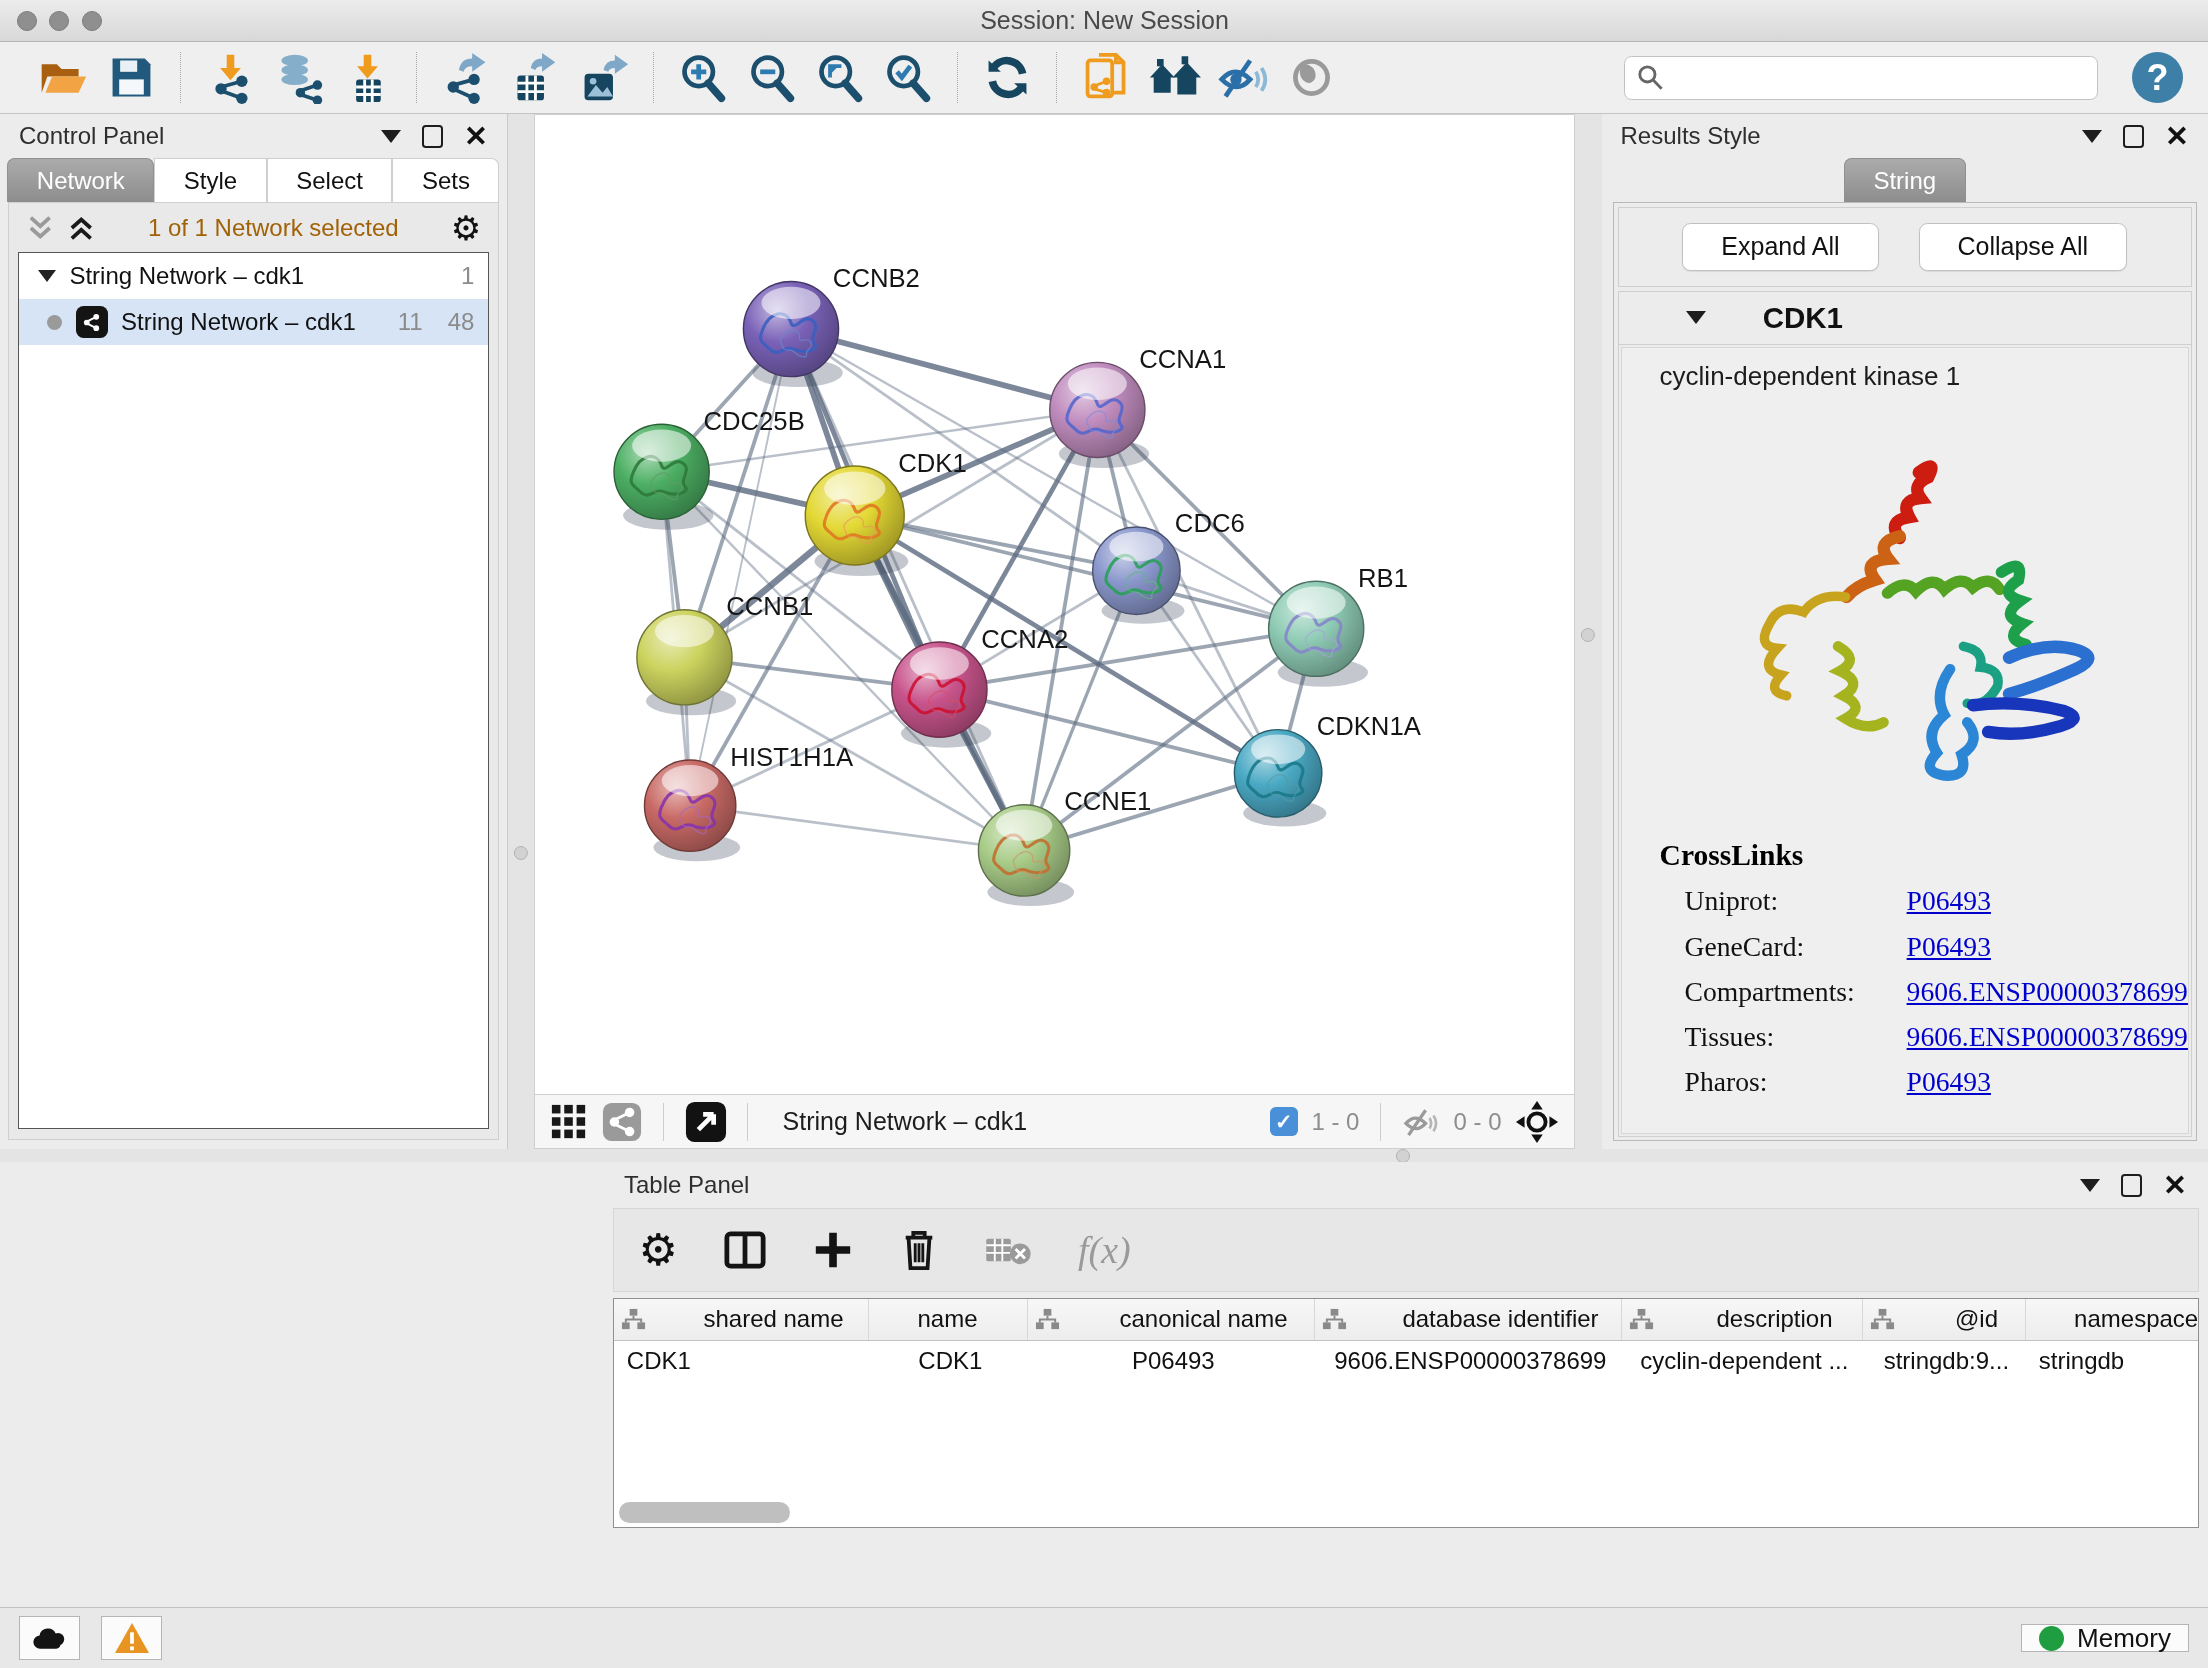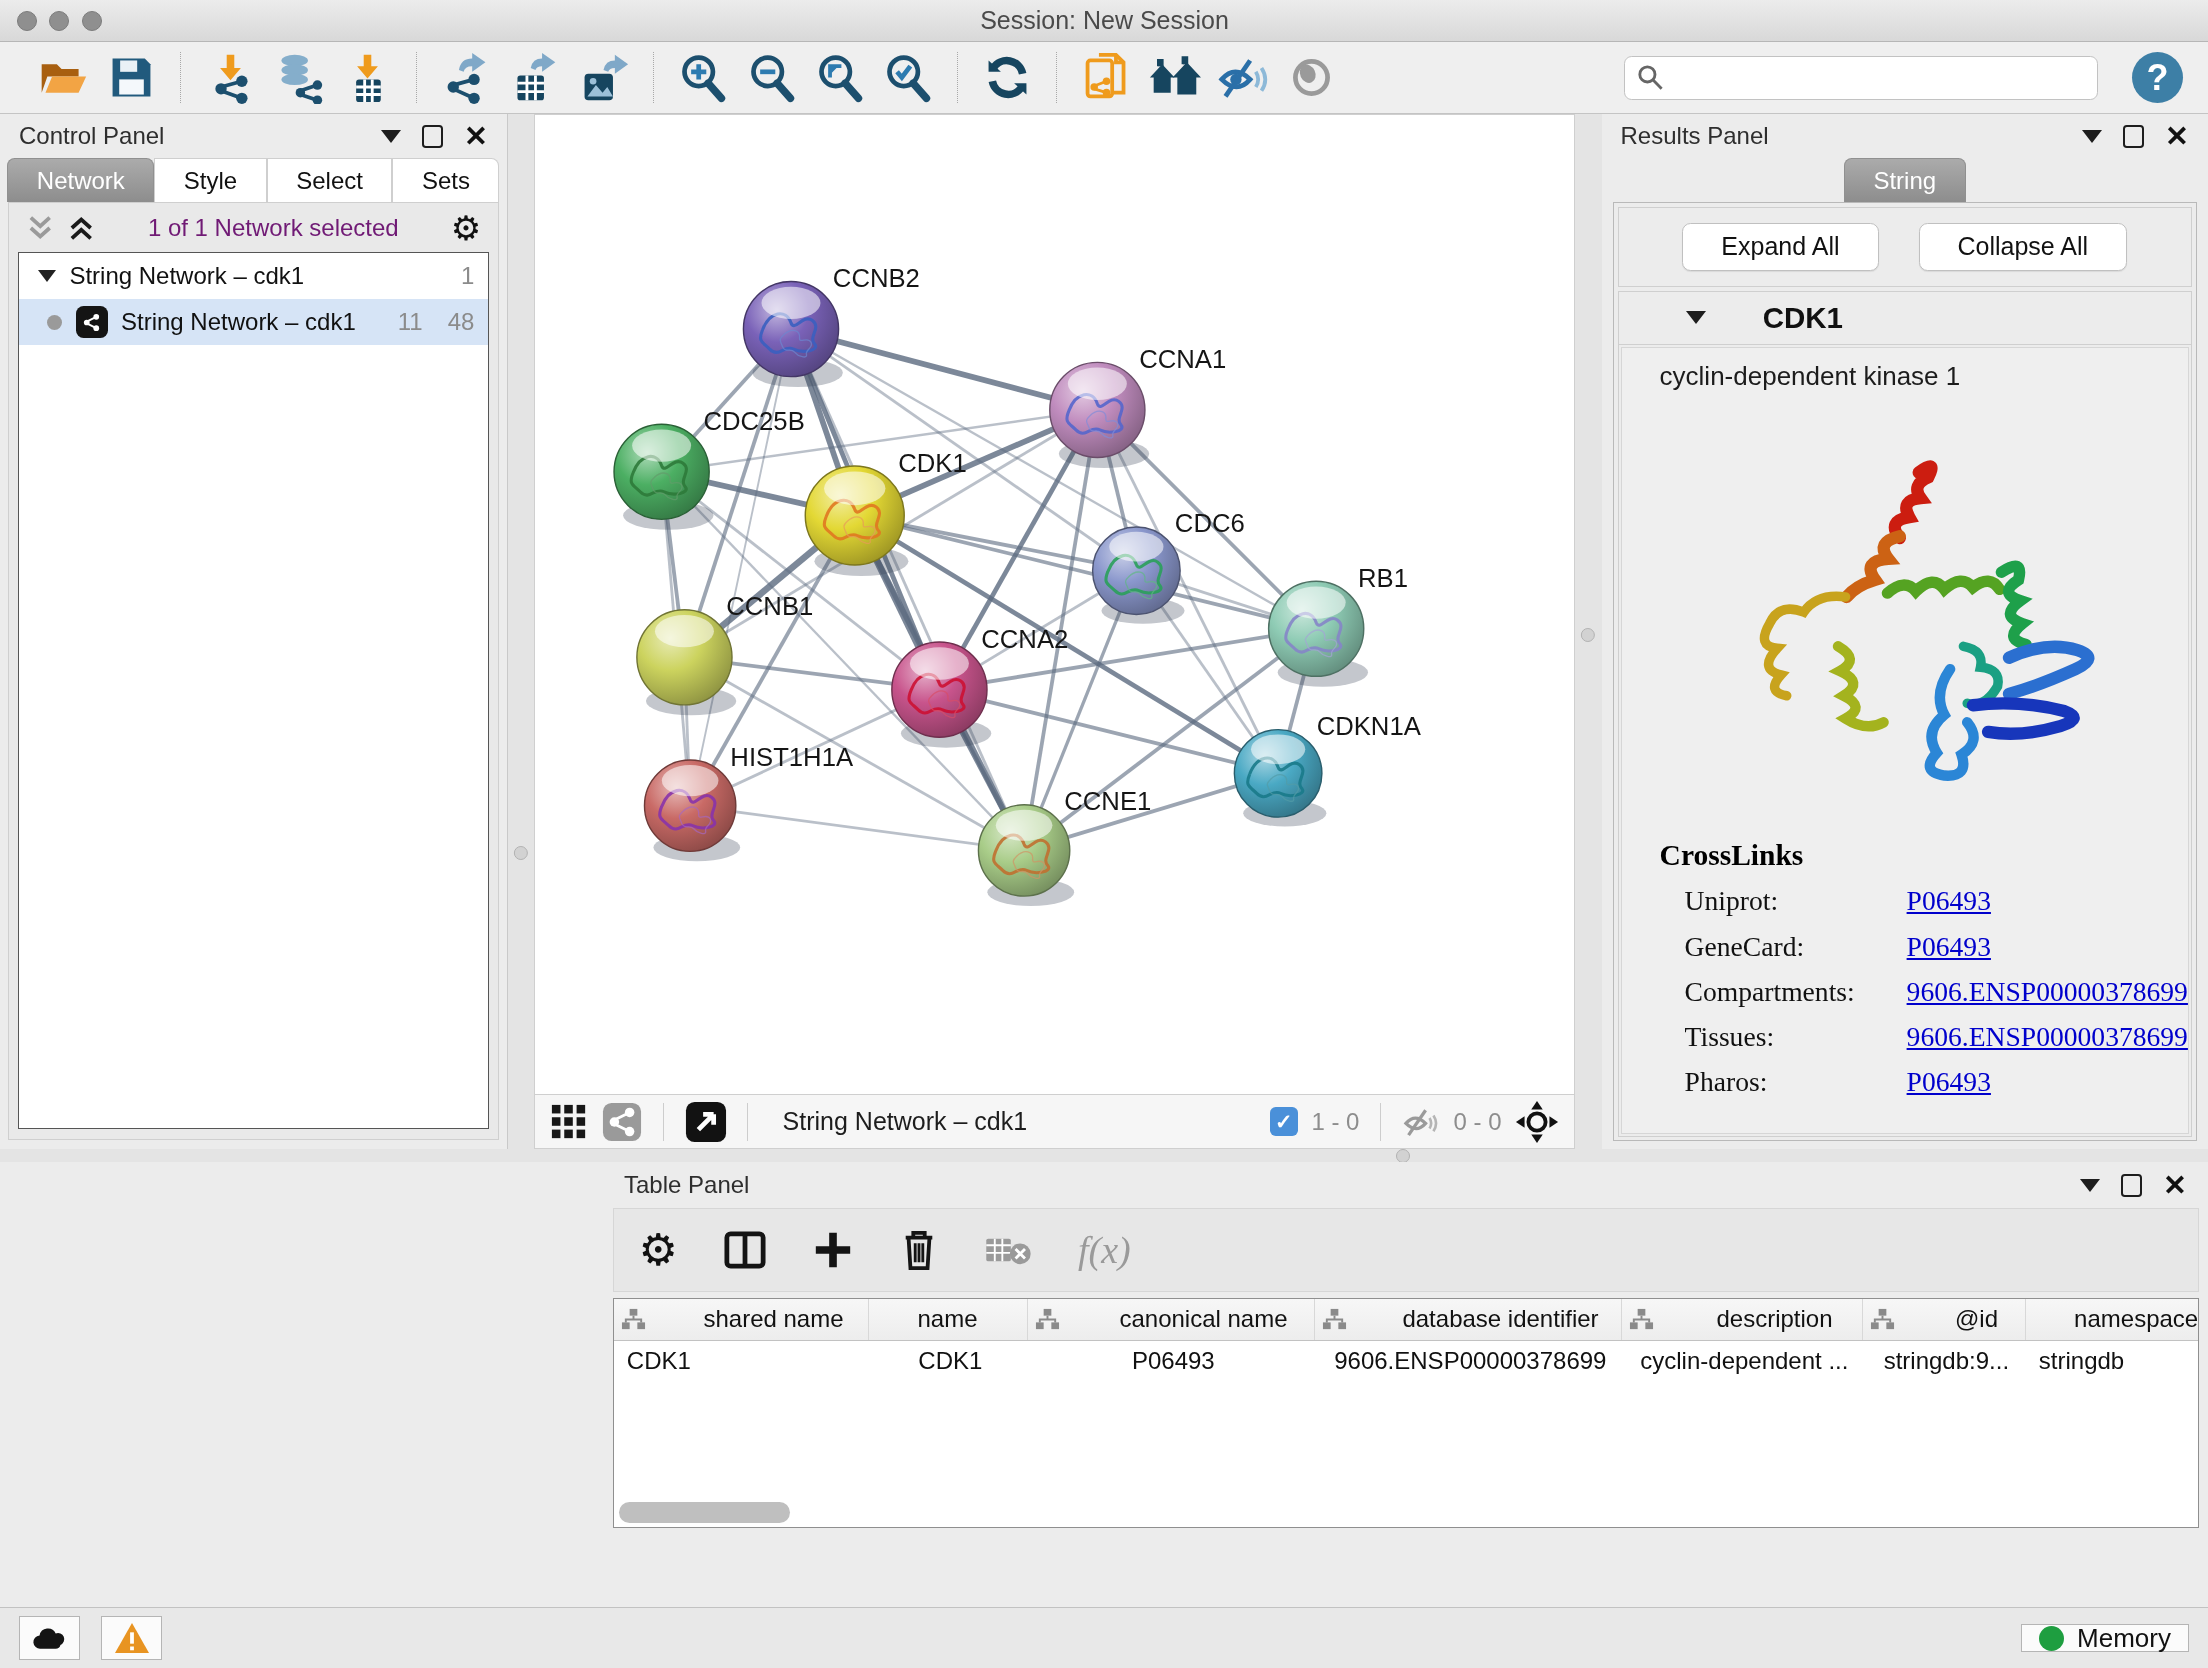--- a/index.html
+++ b/index.html
@@ -42,21 +42,21 @@
 
   .tabrow { display:flex; justify-content:center; }
   .tab { font-size:24px; padding:7.6px 28.5px; background:#fff; border:1px solid #cfcfcf; border-bottom:none; color:#111; }
   .tab.last { border-radius:0 7.6px 0 0; }
   .tab.sel { background:linear-gradient(#ababab,#8d8d8d); color:#fff; border-color:#909090; border-radius:7.6px 7.6px 0 0; }
 
   
   .control-panel { width:571px; background:#ececec; border-right:1px solid #c9c9c9; display:flex; flex-direction:column; }
   .cp-inner { flex:1; margin:0 7.6px 9.5px 7.6px; border:1px solid #cfcfcf; background:#e9e9e9; display:flex; flex-direction:column; }
   .cp-statusrow { height:49px; display:flex; align-items:center; padding:0 17px; gap:13.3px; }
-  .cp-statustext { flex:1; text-align:center; font-size:24px; color:#701a75; }
+  .cp-statustext { flex:1; text-align:center; font-size:24px; color:#a16207; }
   .gear { font-size:34px; color:#111; line-height:1; }
   .tree { flex:1; margin:0 9.5px 9.5px 9.5px; background:#fff; border:1.9px solid #555; overflow:hidden; }
   .tree-row { height:46px; display:flex; align-items:center; font-size:24px; color:#111; padding:0 13.3px; gap:13.3px; }
   .tree-row .cnt { margin-left:auto; color:#8b8b8b; display:flex; gap:25px; }
   .tree-row.sel { background:#d6e4f6; }
   .tw { width:0; height:0; border-left:9.5px solid transparent; border-right:9.5px solid transparent; border-top:12.4px solid #222; margin-left:5.7px;}
   .dotgray { width:15px; height:15px; border-radius:50%; background:#9a9a9a; margin-left:15px; }
   .sharebadge { width:32px; height:32px; border-radius:7.6px; background:#141414; display:flex; align-items:center; justify-content:center; }
 
   
@@ -602,21 +602,21 @@
           </svg>
       </div>
     </div>
 
     <div class="vsplit">
         <div class="dot" style="top:514px"></div>
       </div>
 
     <div class="results-panel">
       <div class="panel-head">
-        <span class="panel-title">Results Panel</span>
+        <span class="panel-title">Results Style</span>
         <span class="panel-ctrls">
           <span class="tri-down"></span>
           <span class="float-sq"></span>
           <span class="close-x">✕</span>
         </span>
       </div>
       <div class="rp-tabrow">
         <span class="tab sel">String</span>
       </div>
       <div class="rp-outer">

